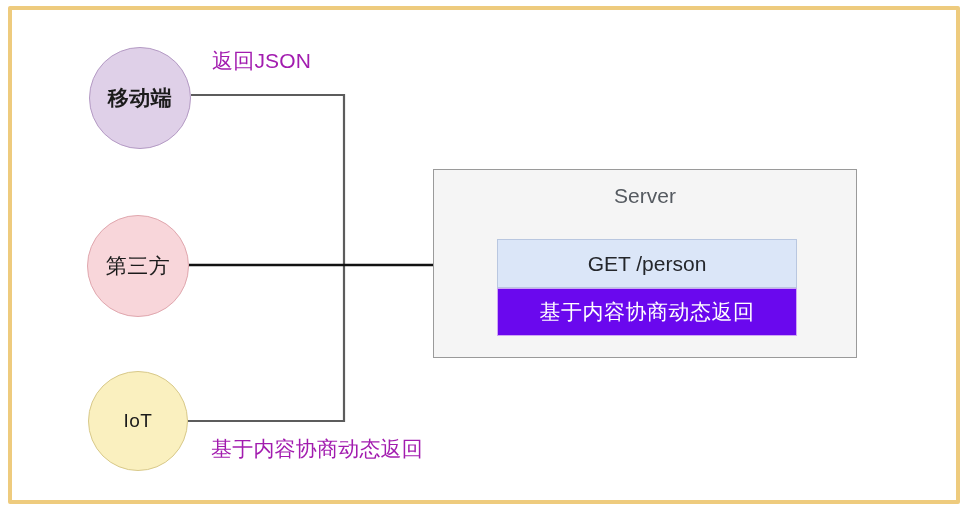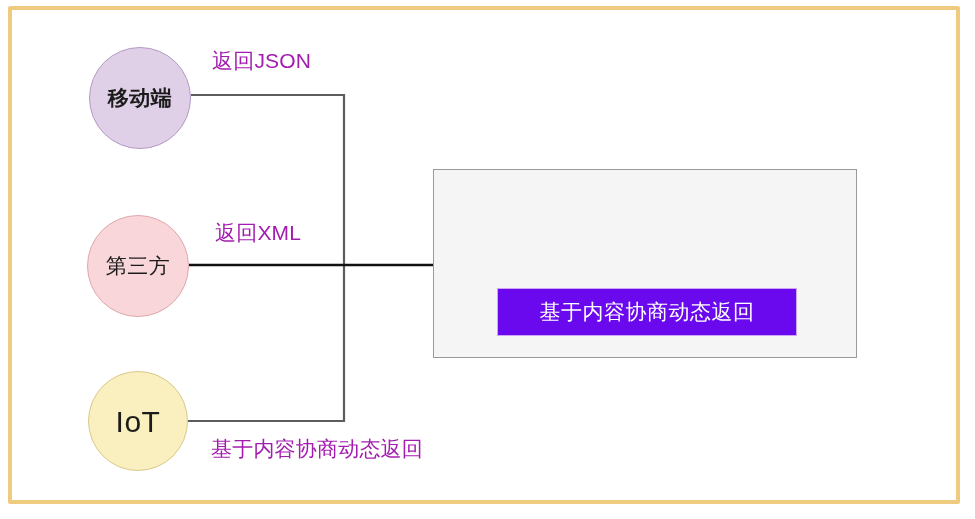--- a/index.html
+++ b/index.html
@@ -63,21 +63,21 @@
   }
   #node-iot {
     left: 88px;
     top: 371px;
     width: 100px;
     height: 100px;
     background: #faf0bf;
     border: 1.4px solid #d8c98a;
   }
   #node-iot .node-label {
-    font-size: 30px;
+    font-size: 19px;
   }
 
   
   .edge-label {
     position: absolute;
     font-size: 21px;
     color: #a21caf;
     white-space: nowrap;
     letter-spacing: 0.2px;
   }
@@ -176,25 +176,28 @@
   <div class="node-circle" id="node-thirdparty">
     <span class="node-label">第三方</span>
   </div>
 
   <div class="node-circle" id="node-iot">
     <span class="node-label">IoT</span>
   </div>
 
   <div class="edge-label" id="label-json">返回JSON</div>
 
-  <div class="edge-label" id="label-xml">返回XML</div>
 
   <div class="edge-label" id="label-custom">基于内容协商动态返回</div>
 
   <div id="server-box">
-
+    <div id="server-title">Server</div>
+
+    <div id="endpoint-box">
+      <span id="endpoint-label">GET /person</span>
+    </div>
 
     <div id="negotiation-box">
       <span id="negotiation-label">基于内容协商动态返回</span>
     </div>
   </div>
 
 </div>
 
 </body></html>

